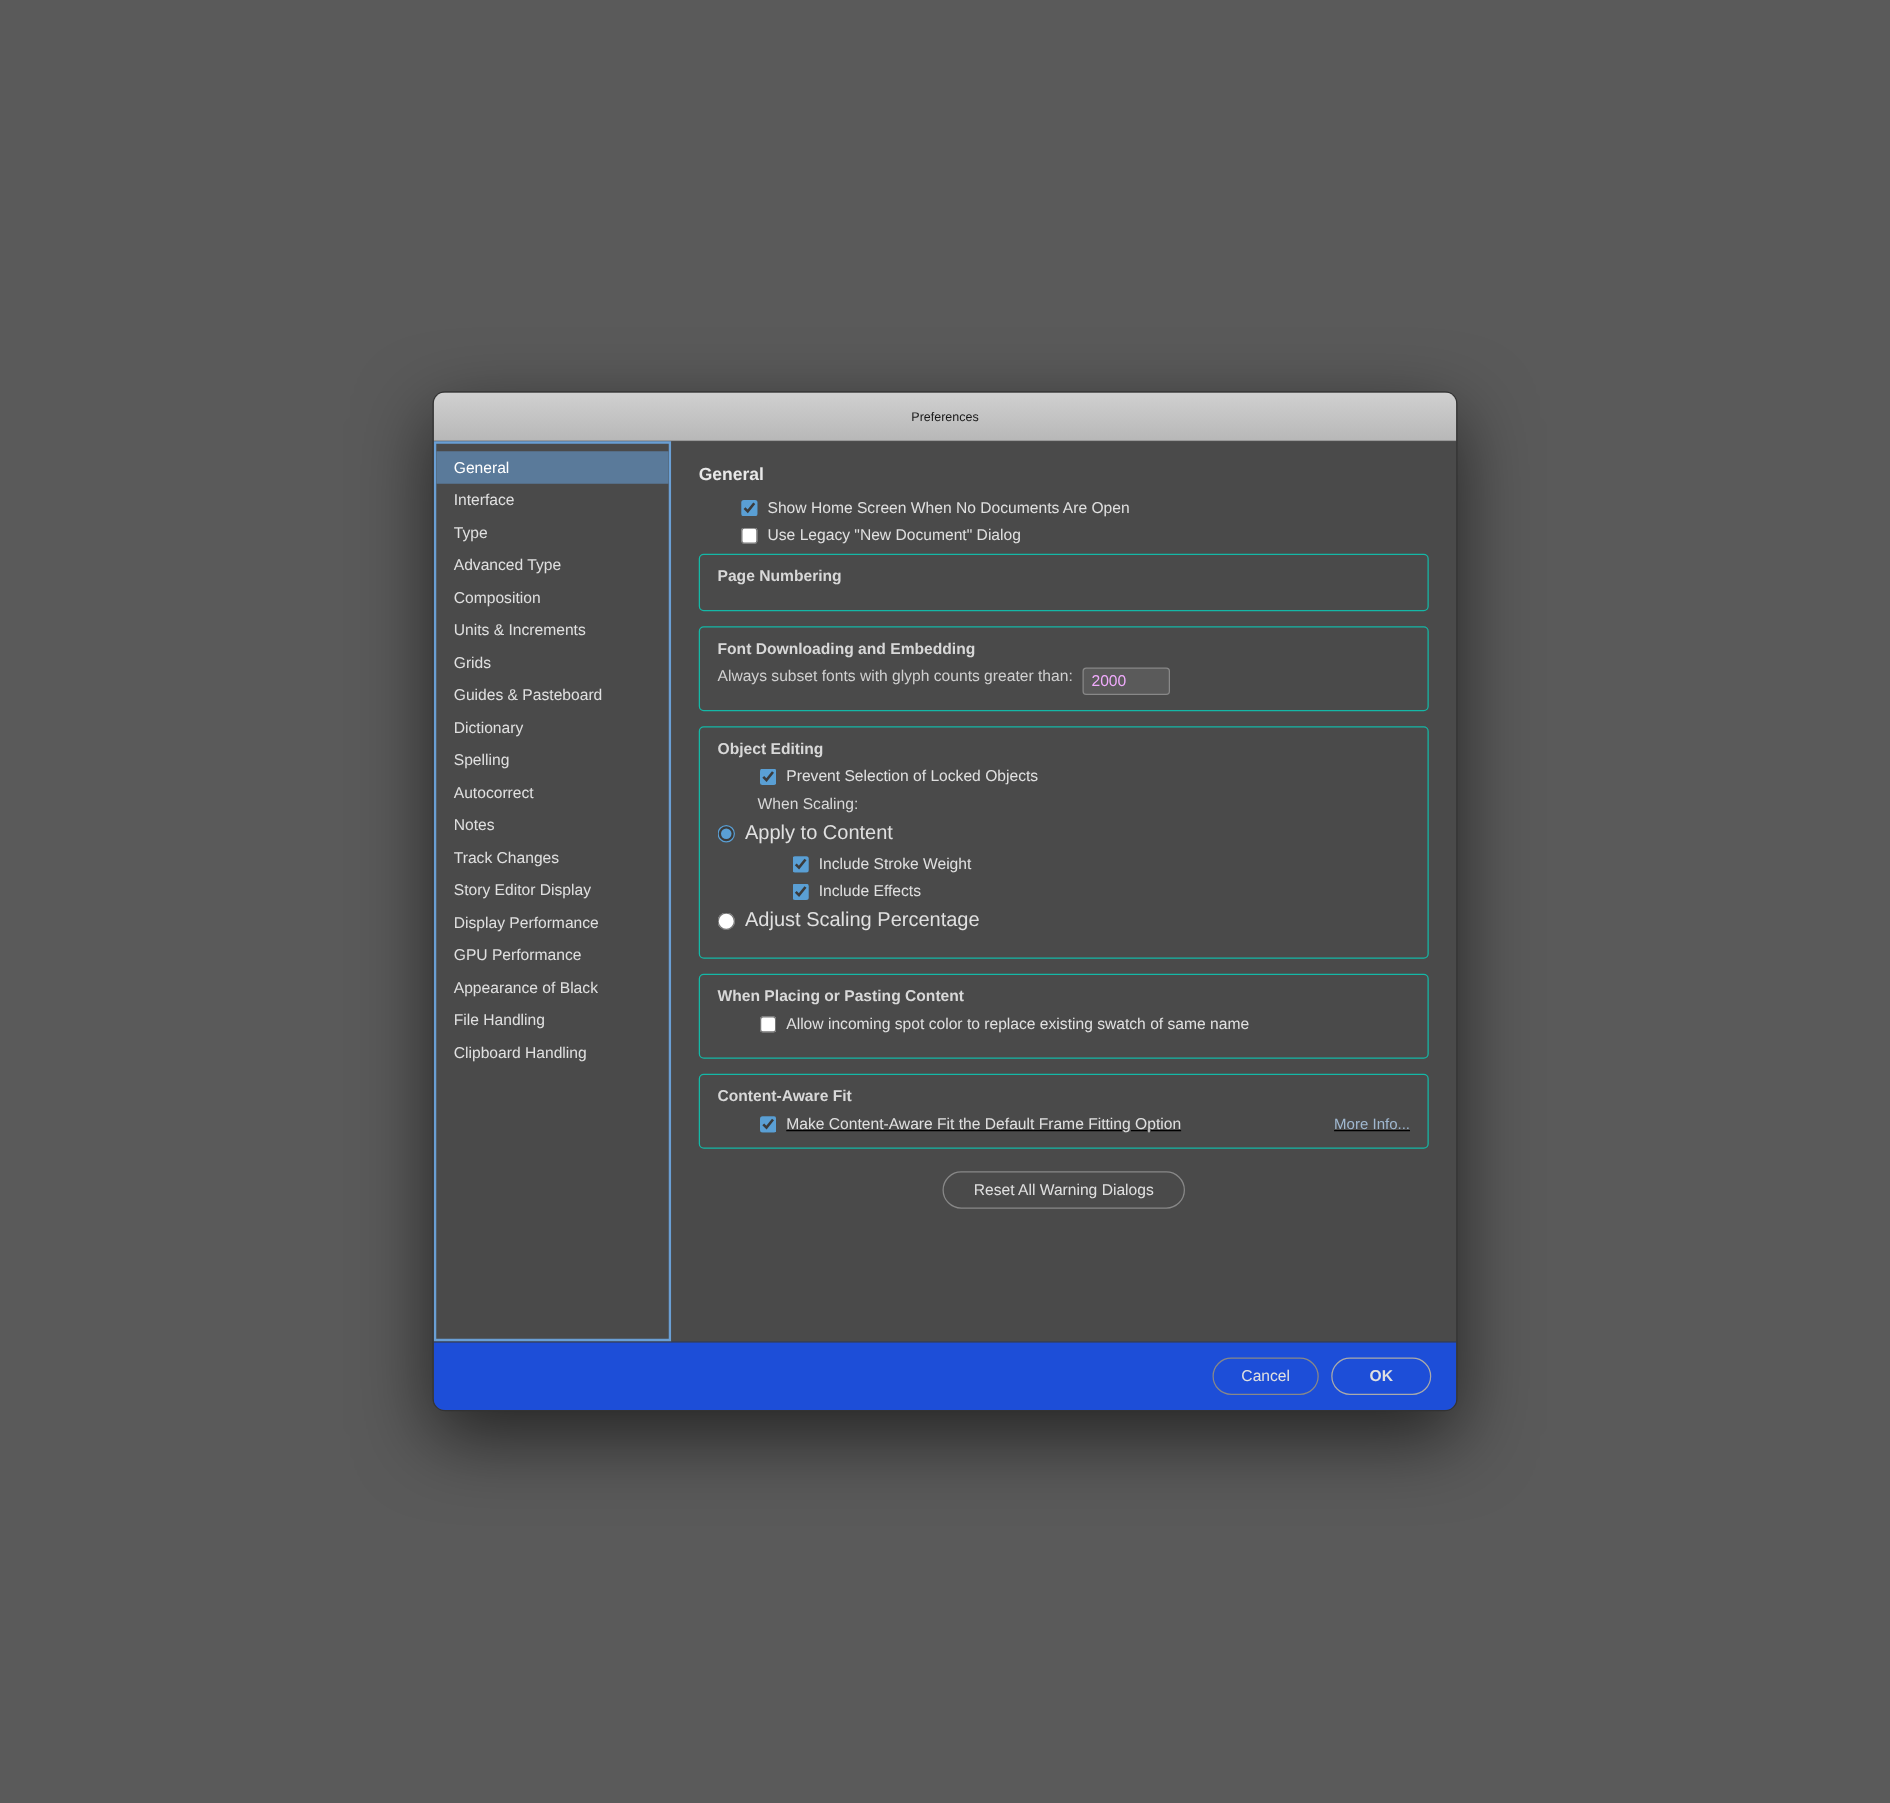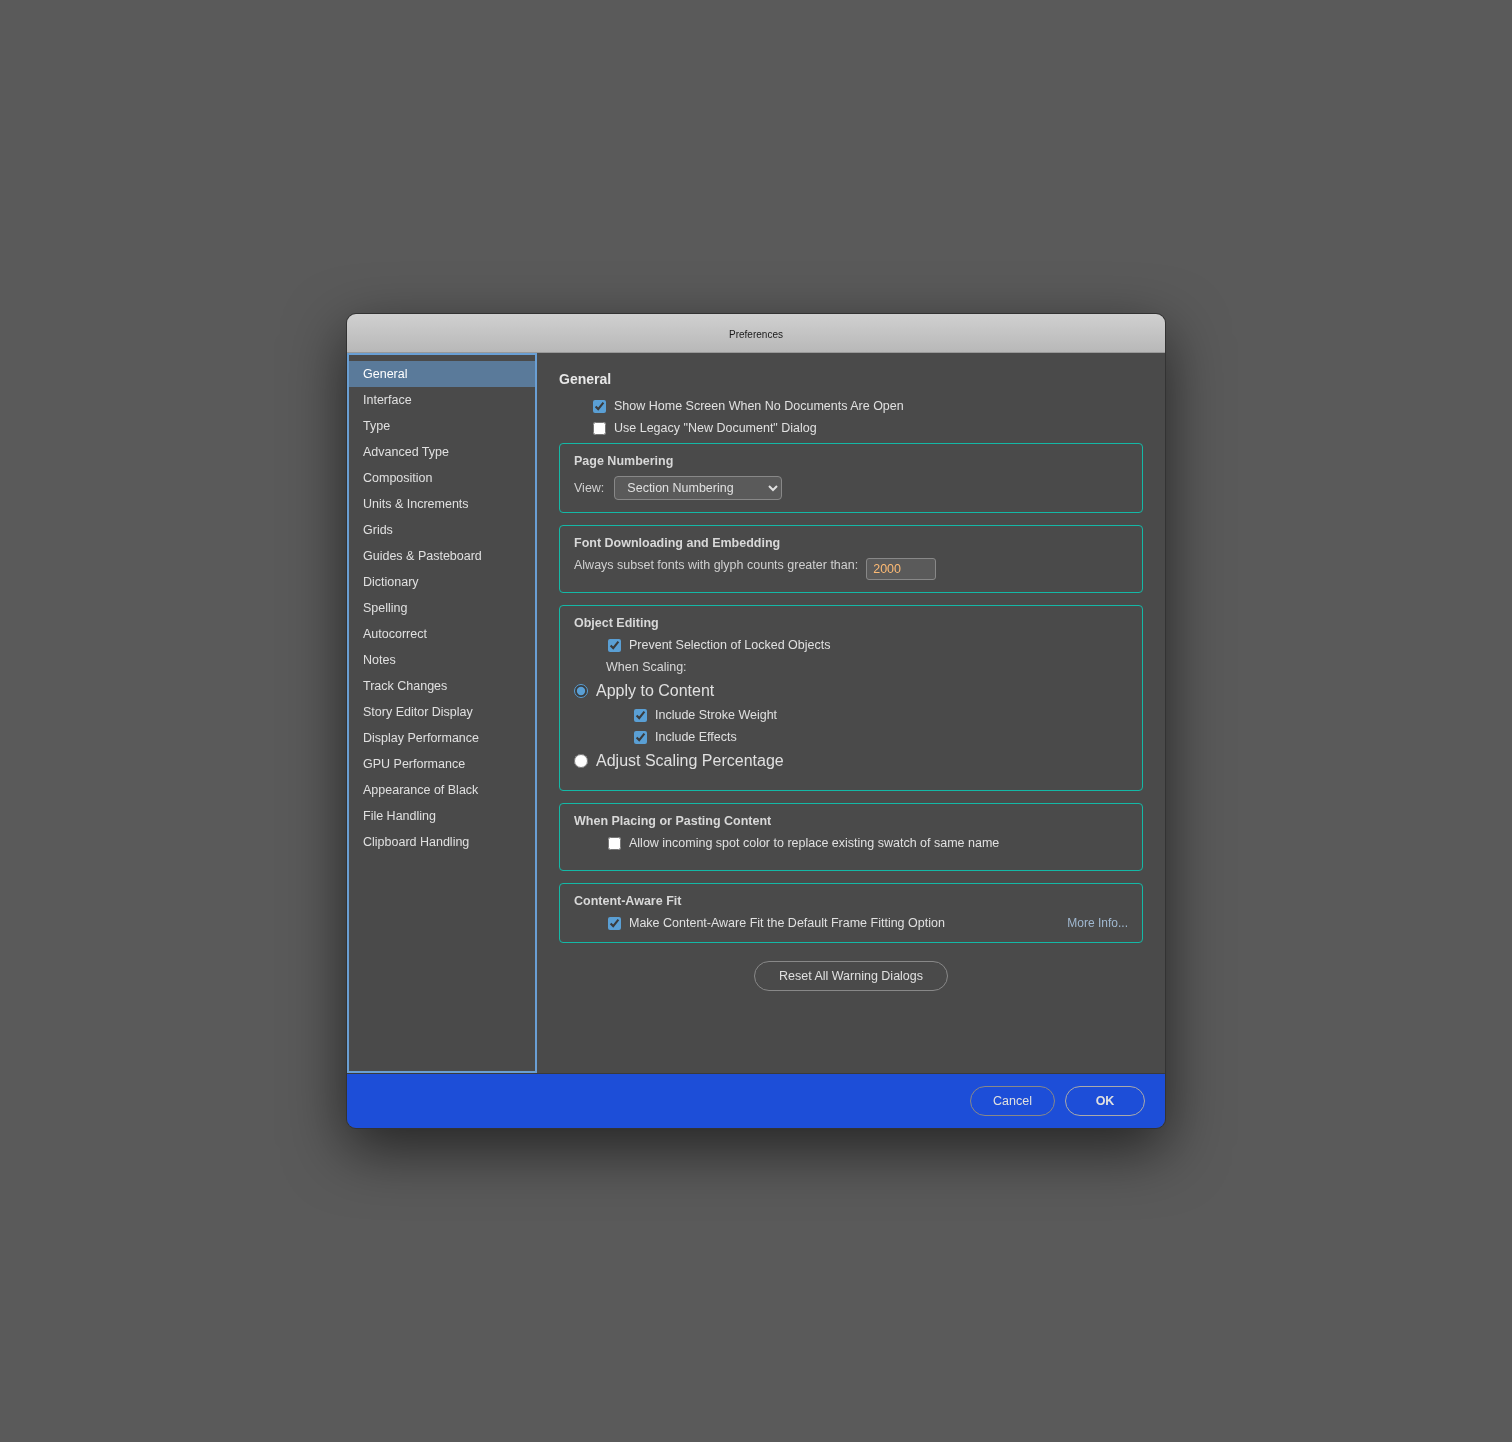--- a/index.html
+++ b/index.html
@@ -133,21 +133,21 @@
       align-items: flex-start;
       gap: 8px;
       flex-wrap: wrap;
     }
     .font-label {
       font-size: 12.5px;
       color: #d0d0d0;
     }
     input[type="text"], input[type="number"] {
       background: #5a5a5a;
-      color: #fdba74;
+      color: #f0abfc;
       border: 1px solid #888;
       border-radius: 3px;
       padding: 3px 6px;
       font-size: 12.5px;
       width: 70px;
     }
     .radio-row {
       display: flex;
       align-items: center;
       gap: 8px;
@@ -189,20 +189,21 @@
       color: #a0b8d0;
       cursor: pointer;
       margin-left: auto;
       text-decoration: none;
       white-space: nowrap;
     }
     .more-info-row {
       display: flex;
       align-items: center;
       justify-content: space-between;
+      text-decoration: underline;
     }
     
     .dialog-footer {
       display: flex;
       justify-content: flex-end;
       align-items: center;
       gap: 10px;
       padding: 12px 20px;
       background: #1d4ed8;
       border-top: 1px solid #3a3a3a;
@@ -264,25 +265,20 @@
         <label for="chk-home">Show Home Screen When No Documents Are Open</label>
       </div>
 
       <div class="checkbox-row">
         <input type="checkbox" id="chk-legacy" style="">
         <label for="chk-legacy">Use Legacy "New Document" Dialog</label>
       </div>
 
       <div class="group-box">
         <div class="group-box-title">Page Numbering</div>
-        <div class="view-row">
-          <span class="view-label">View:</span>
-          <select id="select-numbering">
-          <option value="Section Numbering">Section Numbering</option><option value="Absolute Numbering">Absolute Numbering</option></select>
-        </div>
       </div>
 
       <div class="group-box">
         <div class="group-box-title">Font Downloading and Embedding</div>
         <div class="font-row">
           <span class="font-label">Always subset fonts with glyph counts greater than:</span>
           <input type="text" value="2000" style="">
         </div>
       </div>
 

